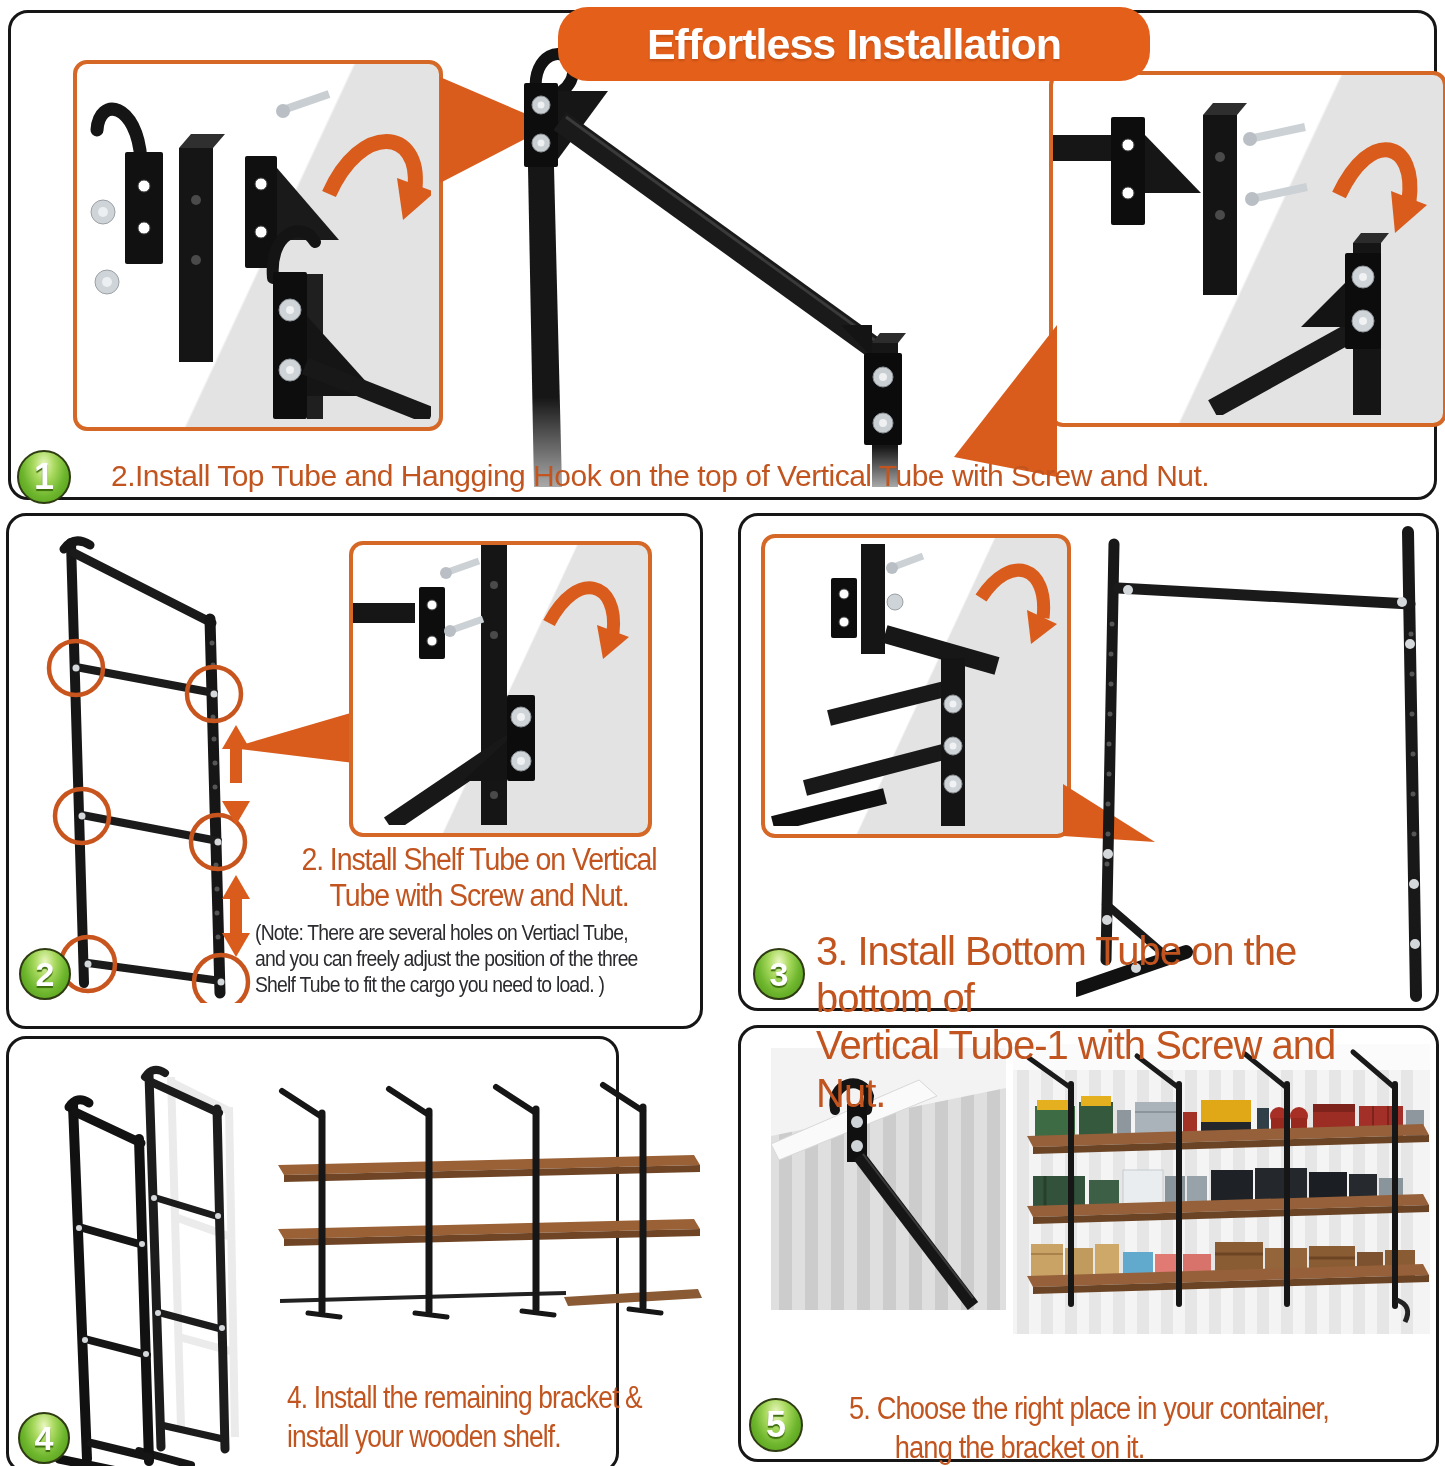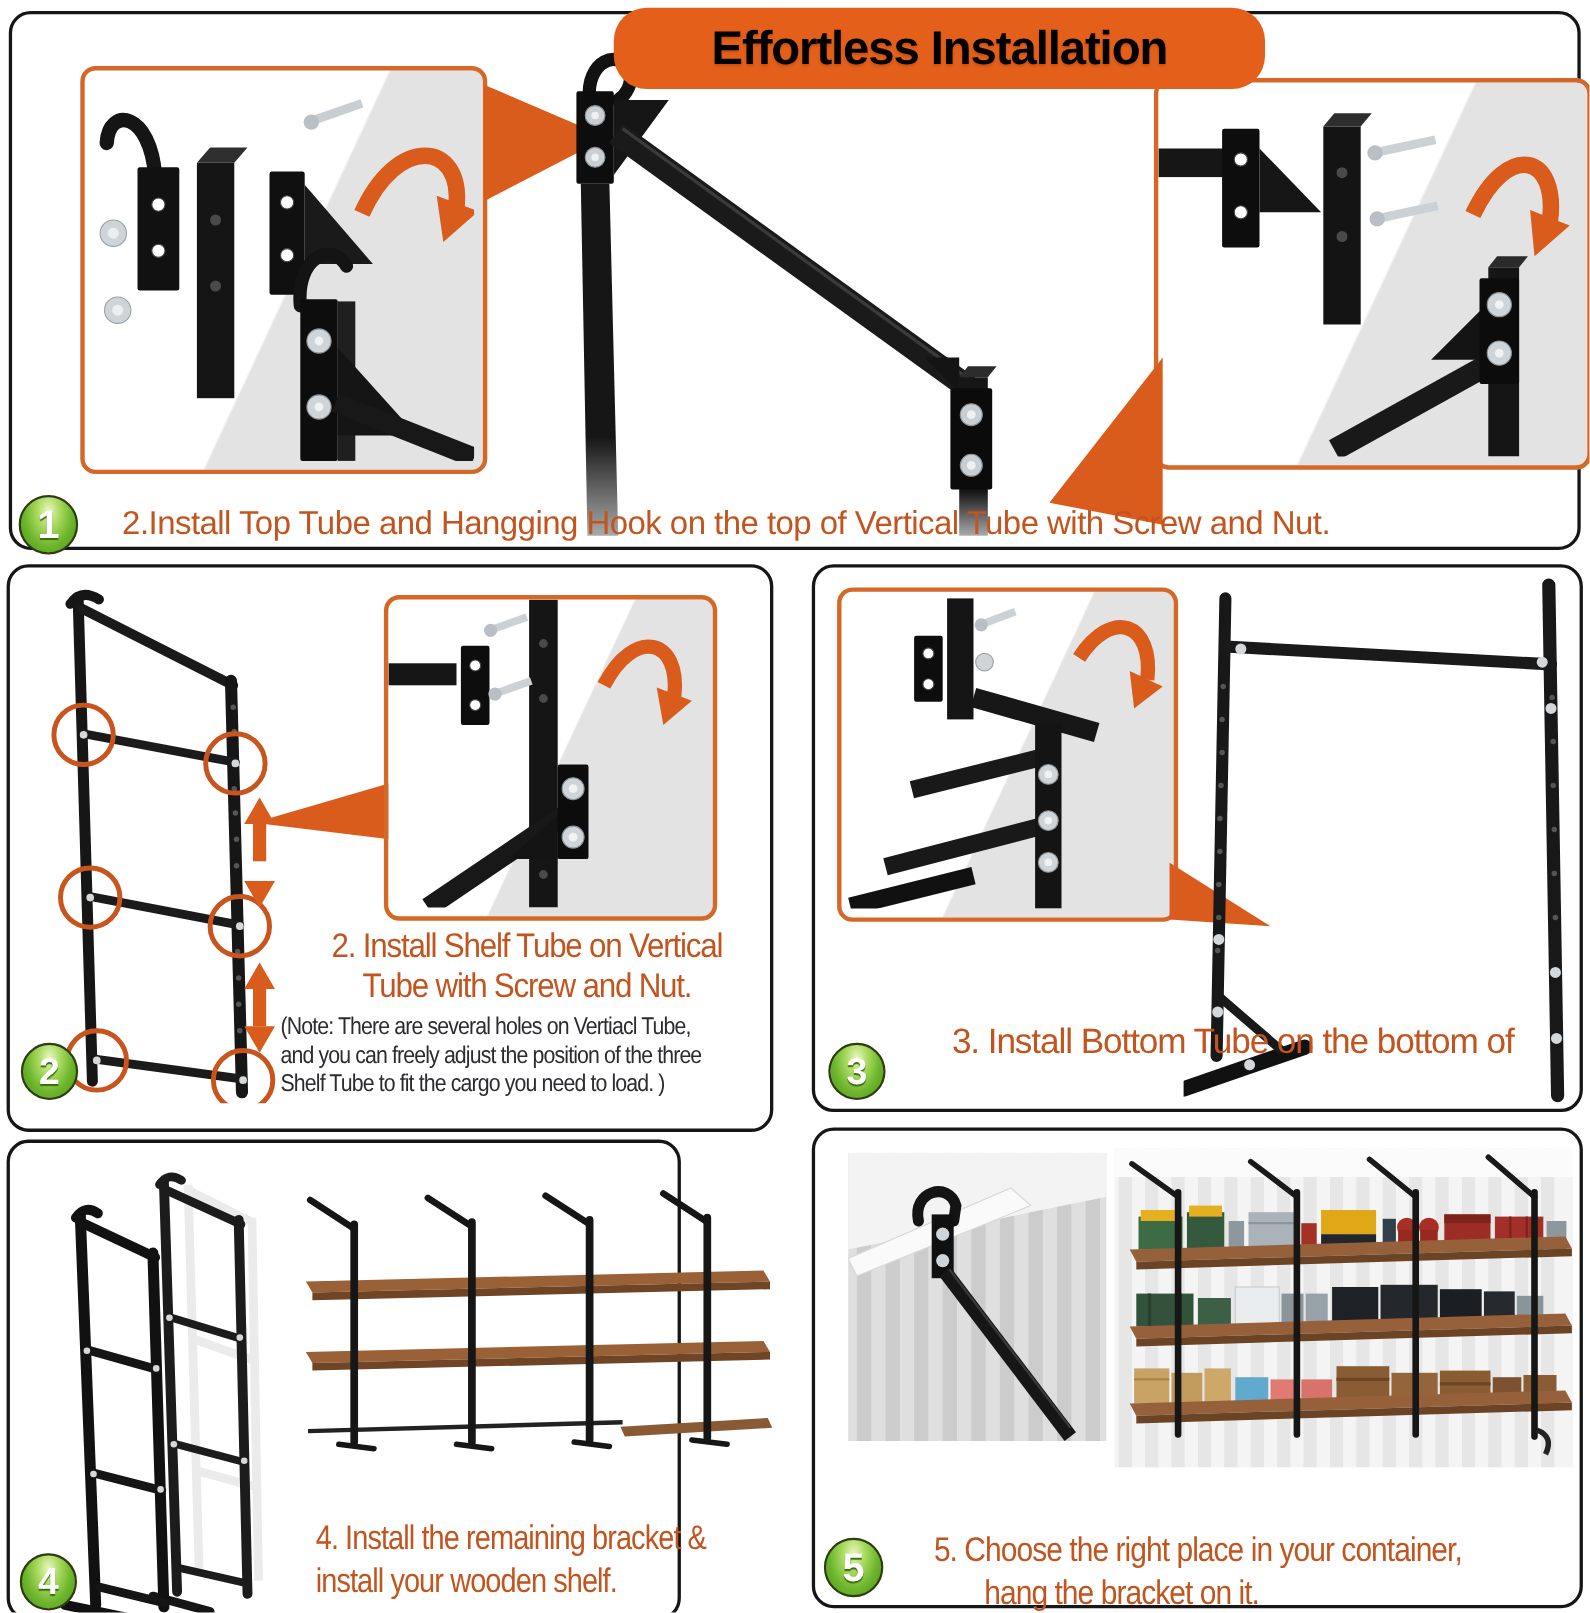--- a/index.html
+++ b/index.html
@@ -7,42 +7,42 @@
        font-family:"Liberation Sans",sans-serif;}
   .panel{position:absolute;background:#fff;border:3px solid #161616;border-radius:20px;box-sizing:border-box;}
   #panel1{left:8px;top:10px;width:1429px;height:490px;}
   #panel2{left:6px;top:513px;width:697px;height:516px;}
   #panel3{left:738px;top:513px;width:701px;height:498px;}
   #panel4{left:6px;top:1036px;width:613px;height:437px;}
   #panel5{left:738px;top:1025px;width:701px;height:437px;}
 
   .banner{position:absolute;left:547px;top:-6px;width:592px;height:74px;background:#E35F1A;
           border-radius:30px;display:flex;align-items:center;justify-content:center;z-index:6;}
-  .banner span{color:#000000;font-weight:bold;font-size:43px;letter-spacing:-1px;white-space:nowrap;
+  .banner span{color:#ffffff;font-weight:bold;font-size:43px;letter-spacing:-1px;white-space:nowrap;
                text-shadow:0 2px 2px rgba(120,40,0,.25);}
 
   .inset{position:absolute;border:4px solid #D56826;border-radius:14px;overflow:hidden;
          background:linear-gradient(115deg,#ffffff 52%,#e3e3e3 52.5%);}
   .inset svg{display:block;}
 
   .badge{position:absolute;border-radius:50%;
          background:radial-gradient(ellipse at 50% 25%, #eaf7c0 0%, #a8d95e 30%, #6cb52c 62%, #4e9414 100%);
          border:2px solid #2f3b12;display:flex;align-items:center;justify-content:center;
          color:#fff;font-weight:bold;text-shadow:0 2px 1px #3a6b0a;box-sizing:border-box;z-index:7;}
   .badge-lg{width:54px;height:54px;font-size:36px;}
   .badge-md{width:52px;height:52px;font-size:34px;}
 
   .orange-text{color:#C2551F;}
   .caption1{position:absolute;left:100px;top:446px;font-size:30px;letter-spacing:-0.5px;
             white-space:nowrap;z-index:5;}
   .heading2{position:absolute;left:245px;top:326px;width:450px;text-align:center;font-size:31px;
             letter-spacing:-1.2px;line-height:1.16;transform:scale(.92,1);transform-origin:center top;z-index:5;}
   .note2{position:absolute;left:246px;top:404px;font-size:22px;letter-spacing:-0.9px;line-height:1.18;
          color:#2B2B30;transform:scale(.88,1);transform-origin:left top;white-space:nowrap;z-index:5;}
-  .caption3{position:absolute;left:75px;top:412px;width:560px;text-align:right;font-size:32px;
+  .caption3{position:absolute;left:75px;top:412px;width:560px;text-align:left;font-size:40px;
             letter-spacing:-1px;line-height:1.18;z-index:5;}
   .caption4{position:absolute;left:278px;top:340px;font-size:31px;letter-spacing:-1px;line-height:1.25;
             transform:scale(.85,1);transform-origin:left top;white-space:nowrap;z-index:5;}
   .caption5{position:absolute;left:108px;top:362px;font-size:31px;letter-spacing:-1px;line-height:1.25;
             transform:scale(.88,1);transform-origin:left top;white-space:nowrap;z-index:5;}
   .caption5 .indent{margin-left:52px;}
   .abs{position:absolute;}
 </style>
 </head>
 <body>
@@ -350,20 +350,21 @@
       <circle cx="32" cy="330" r="5"></circle>
         <circle cx="31" cy="396" r="5"></circle>
         <circle cx="60" cy="444" r="5"></circle>
       <circle cx="339" cy="420" r="5"></circle>
         <circle cx="338" cy="360" r="5"></circle>
     </g>
   </svg>
 
   <div class="caption3 orange-text">
     <div>3. Install Bottom Tube on the bottom of</div>
+    <div>Vertical Tube-1 with Screw and Nut.</div>
   </div>
   <div class="badge badge-md" style="left:12px;top:432px;">
     <span>3</span>
   </div>
 </section>
 
 <section class="panel" id="panel4">
   <svg class="abs" style="left:12px;top:8px;" width="250" height="425" viewBox="0 0 250 425">
     <g stroke="#ebebeb" stroke-width="8">
       <line x1="150" y1="30" x2="160" y2="380"></line>

